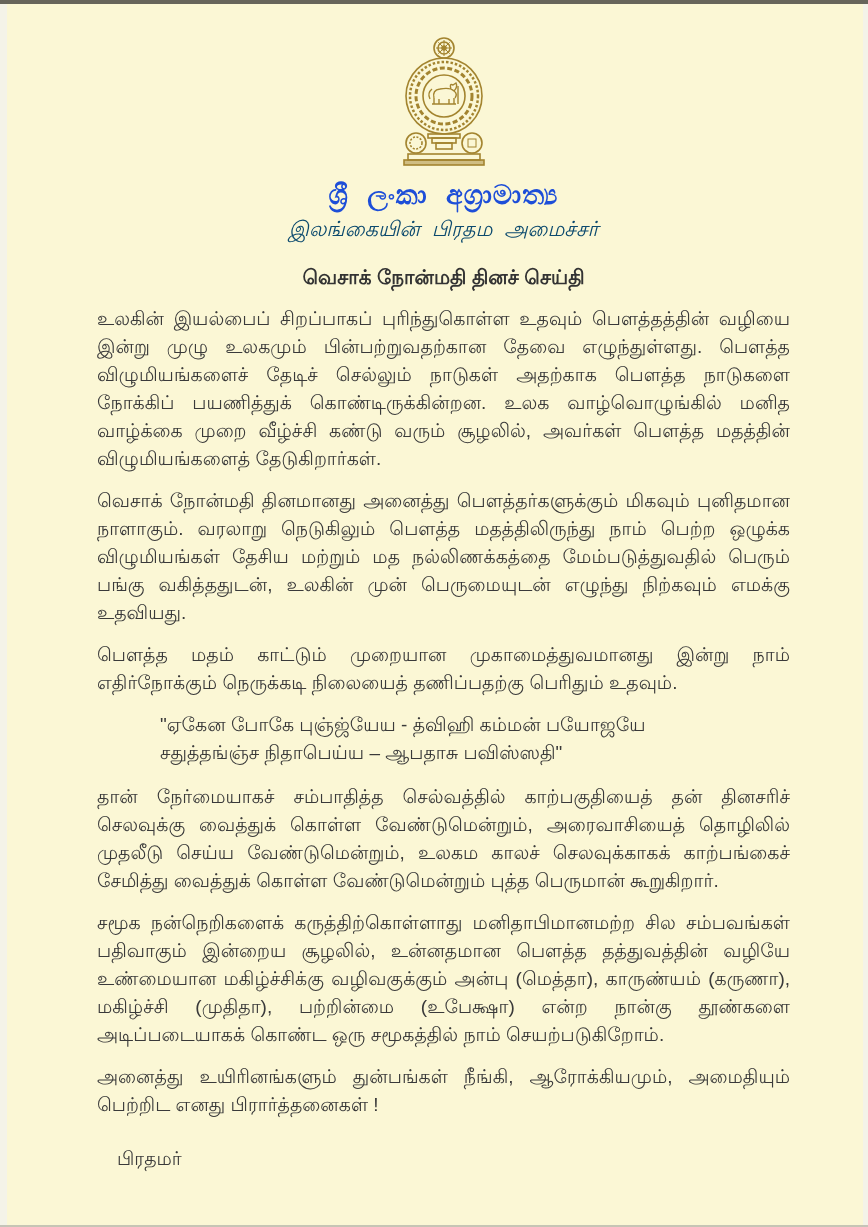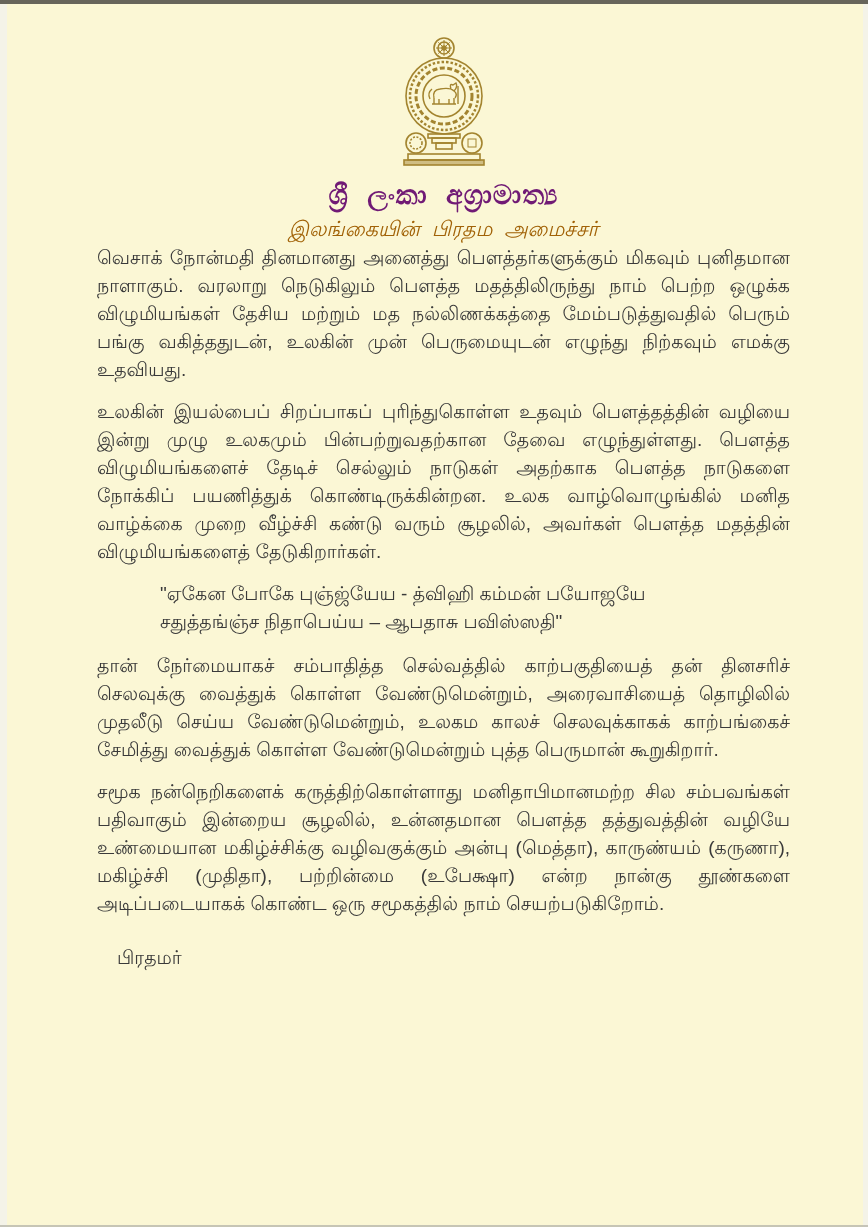--- a/index.html
+++ b/index.html
@@ -20,26 +20,26 @@
   .edge-bottom{position:absolute;left:0;right:0;bottom:0;height:2px;background:#b9b8ad;opacity:.8;}
 
   .content{
     position:absolute;top:0;left:97px;width:693px;
     color:#3a3a3a;
   }
   .header{ text-align:center; }
   .emblem{ margin-top:36px; }
   .title-si{
     margin-top:8px;
-    font-size:27px;font-weight:bold;color:#701a75;
+    font-size:27px;font-weight:bold;color:#1d4ed8;
     letter-spacing:1px;word-spacing:10px;
   }
   .title-ta{
     margin-top:6px;
-    font-size:21px;font-style:italic;color:#a16207;
+    font-size:21px;font-style:italic;color:#0c4a6e;
     word-spacing:6px;
   }
   .title-en{
     margin-top:4px;
     font-family:"Liberation Serif","DejaVu Serif",serif;
     font-size:24px;font-weight:bold;color:#7e5d18;
   }
   .doc-heading{
     margin-top:22px;margin-bottom:14px;
     text-align:center;font-size:20px;font-weight:bold;color:#333;
@@ -106,31 +106,34 @@
           <rect x="76" y="103" width="8" height="8" stroke-width="1"></rect>
 
           <rect x="16" y="118" width="72" height="6"></rect>
           <rect x="12" y="124" width="80" height="5" fill="#a3842f" fill-opacity="0.5"></rect>
         </svg>
       </div>
       <div class="title-si">ශ්‍රී ලංකා අග්‍රාමාත්‍ය</div>
       <div class="title-ta">இலங்கையின் பிரதம அமைச்சர்</div>
     </div>
 
+    <div class="doc-heading">வெசாக் நோன்மதி தினச் செய்தி</div>
 
+    <p class="para">உலகின் இயல்பைப் சிறப்பாகப் புரிந்துகொள்ள உதவும் பௌத்தத்தின் வழியை இன்று முழு உலகமும் பின்பற்றுவதற்கான தேவை எழுந்துள்ளது. பௌத்த விழுமியங்களைச் தேடிச் செல்லும் நாடுகள் அதற்காக பௌத்த நாடுகளை நோக்கிப் பயணித்துக் கொண்டிருக்கின்றன. உலக வாழ்வொழுங்கில் மனித வாழ்க்கை முறை வீழ்ச்சி கண்டு வரும் சூழலில், அவர்கள் பௌத்த மதத்தின்  விழுமியங்களைத் தேடுகிறார்கள்.</p>
     <p class="para">வெசாக் நோன்மதி தினமானது அனைத்து பௌத்தர்களுக்கும் மிகவும் புனிதமான நாளாகும். வரலாறு நெடுகிலும் பௌத்த மதத்திலிருந்து நாம் பெற்ற ஒழுக்க விழுமியங்கள் தேசிய மற்றும் மத நல்லிணக்கத்தை மேம்படுத்துவதில் பெரும் பங்கு வகித்ததுடன், உலகின் முன் பெருமையுடன் எழுந்து நிற்கவும் எமக்கு உதவியது.</p>
-    <p class="para">உலகின் இயல்பைப் சிறப்பாகப் புரிந்துகொள்ள உதவும் பௌத்தத்தின் வழியை இன்று முழு உலகமும் பின்பற்றுவதற்கான தேவை எழுந்துள்ளது. பௌத்த விழுமியங்களைச் தேடிச் செல்லும் நாடுகள் அதற்காக பௌத்த நாடுகளை நோக்கிப் பயணித்துக் கொண்டிருக்கின்றன. உலக வாழ்வொழுங்கில் மனித வாழ்க்கை முறை வீழ்ச்சி கண்டு வரும் சூழலில், அவர்கள் பௌத்த மதத்தின்  விழுமியங்களைத் தேடுகிறார்கள்.</p>
+    <p class="para">பௌத்த மதம் காட்டும் முறையான முகாமைத்துவமானது இன்று நாம் எதிர்நோக்கும் நெருக்கடி நிலையைத் தணிப்பதற்கு பெரிதும் உதவும்.</p>
 
     <div class="quote">
       <div>"ஏகேன போகே புஞ்ஜ்யேய - த்விஹி கம்மன் பயோஜயே</div>
       <div>சதுத்தங்ஞ்ச நிதாபெய்ய – ஆபதாசு பவிஸ்ஸதி"</div>
     </div>
 
     <p class="para">தான் நேர்மையாகச் சம்பாதித்த செல்வத்தில் காற்பகுதியைத் தன் தினசரிச் செலவுக்கு வைத்துக் கொள்ள வேண்டுமென்றும், அரைவாசியைத் தொழிலில் முதலீடு செய்ய வேண்டுமென்றும், உலகம காலச் செலவுக்காகக் காற்பங்கைச் சேமித்து வைத்துக் கொள்ள வேண்டுமென்றும் புத்த பெருமான் கூறுகிறார்.</p>
     <p class="para">சமூக நன்நெறிகளைக் கருத்திற்கொள்ளாது மனிதாபிமானமற்ற சில சம்பவங்கள் பதிவாகும் இன்றைய சூழலில், உன்னதமான பௌத்த தத்துவத்தின் வழியே உண்மையான மகிழ்ச்சிக்கு வழிவகுக்கும் அன்பு (மெத்தா), காருண்யம் (கருணா), மகிழ்ச்சி (முதிதா), பற்றின்மை (உபேக்ஷா) என்ற நான்கு தூண்களை அடிப்படையாகக் கொண்ட ஒரு சமூகத்தில் நாம் செயற்படுகிறோம்.</p>
+    <p class="para">அனைத்து உயிரினங்களும் துன்பங்கள் நீங்கி, ஆரோக்கியமும், அமைதியும் பெற்றிட எனது பிரார்த்தனைகள் !</p>
 
     <div class="signature">
       <div>பிரதமர்</div>
 
     </div>
 
   </div>
 </div>
 
 </body></html>

